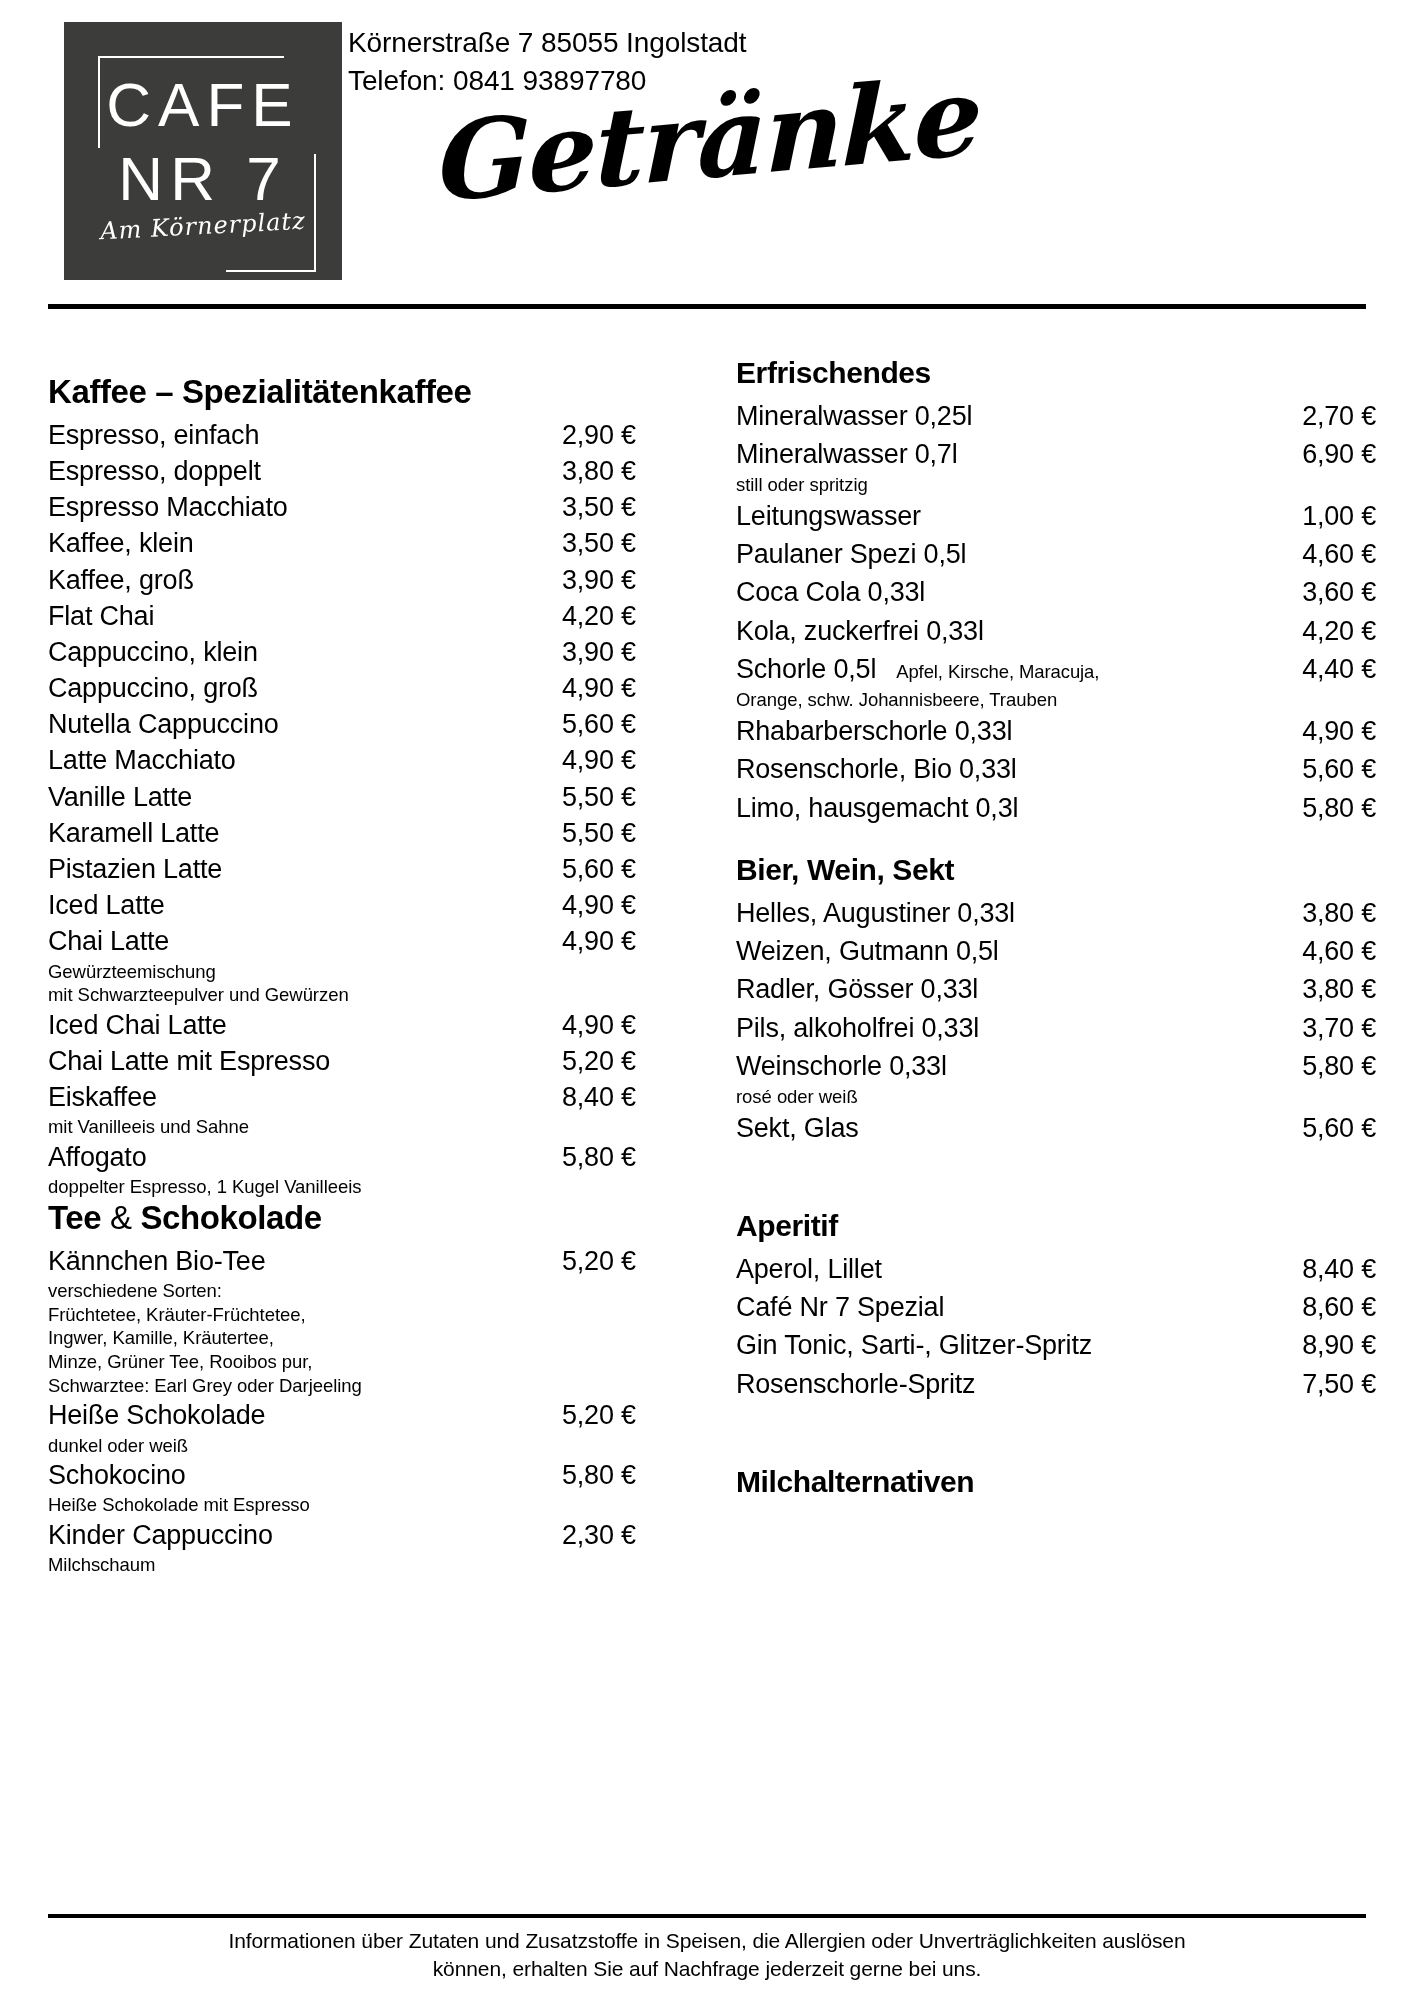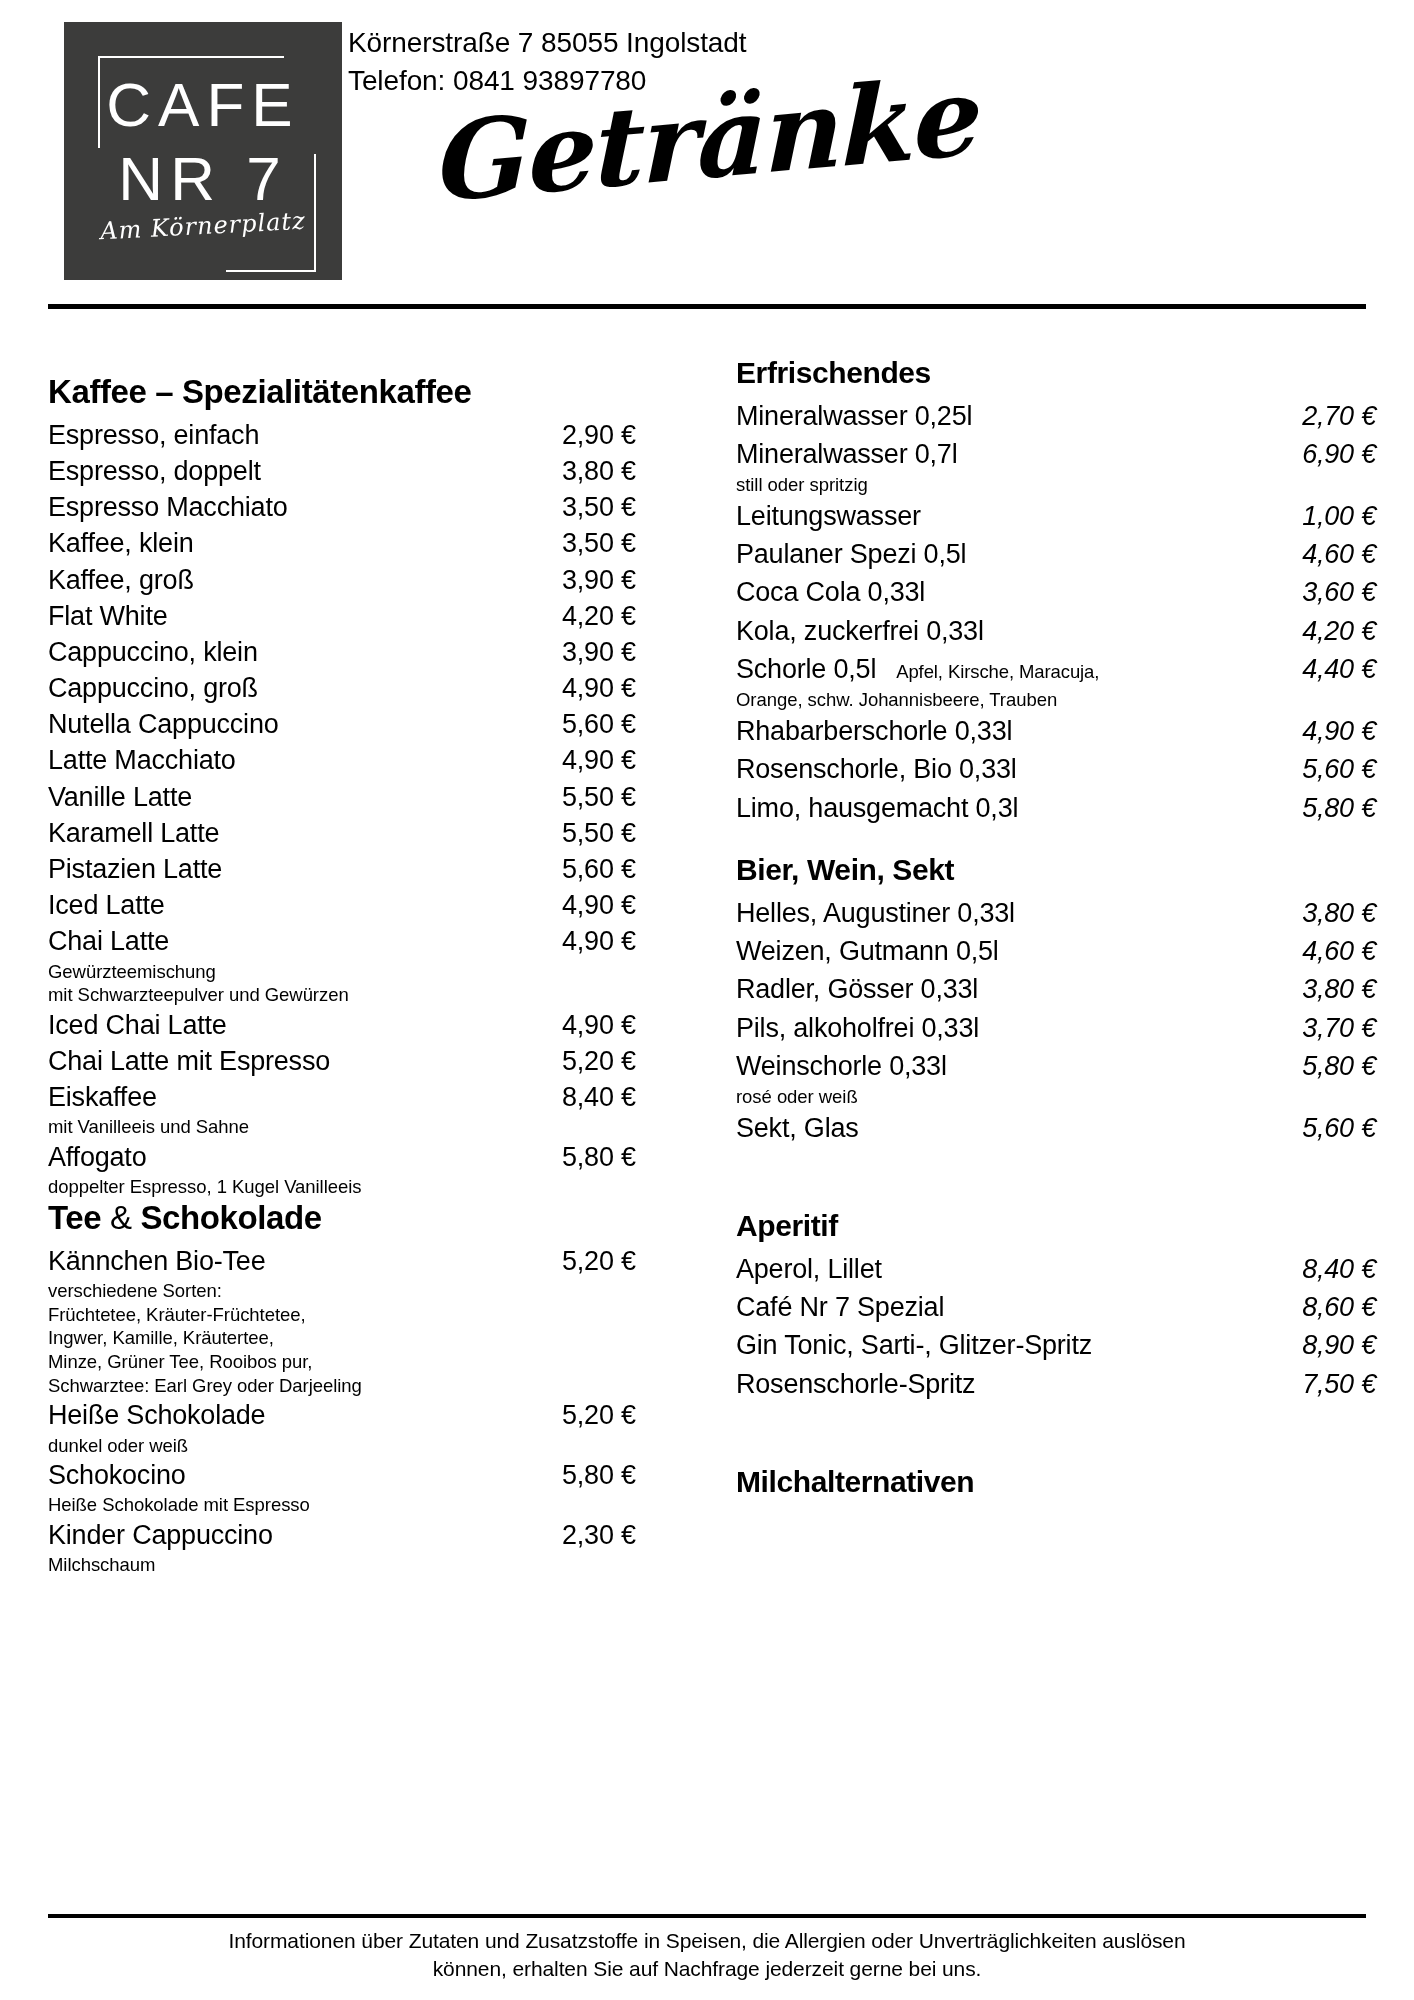--- a/index.html
+++ b/index.html
@@ -171,21 +171,21 @@
     white-space: nowrap;
   }
   .row .spacer { flex: 1 1 auto; min-width: 10px; }
   .row .price {
     font-size: 27px;
     letter-spacing: -0.2px;
     white-space: nowrap;
     text-align: left;
   }
   .col-left .row .price  { width: 116px; flex: none; }
-  .col-right .row .price { width: 112px; flex: none; text-align: right; font-style: italic; }
+  .col-right .row .price { width: 112px; flex: none; text-align: right; }
 
   .note {
     font-size: 18.5px;
     line-height: 1.28;
     letter-spacing: -0.05px;
     white-space: pre-line;
   }
   .gap-md { height: 26px; }
   .gap-xl { height: 62px; }
 
@@ -264,21 +264,21 @@
           <span class="name">Kaffee, klein</span>
           <span class="spacer"></span>
           <span class="price">3,50 €</span>
         </div>
         <div class="row">
           <span class="name">Kaffee, groß</span>
           <span class="spacer"></span>
           <span class="price">3,90 €</span>
         </div>
         <div class="row">
-          <span class="name">Flat White</span>
+          <span class="name">Flat Chai</span>
           <span class="spacer"></span>
           <span class="price">4,20 €</span>
         </div>
         <div class="row">
           <span class="name">Cappuccino, klein</span>
           <span class="spacer"></span>
           <span class="price">3,90 €</span>
         </div>
         <div class="row">
           <span class="name">Cappuccino, groß</span>

